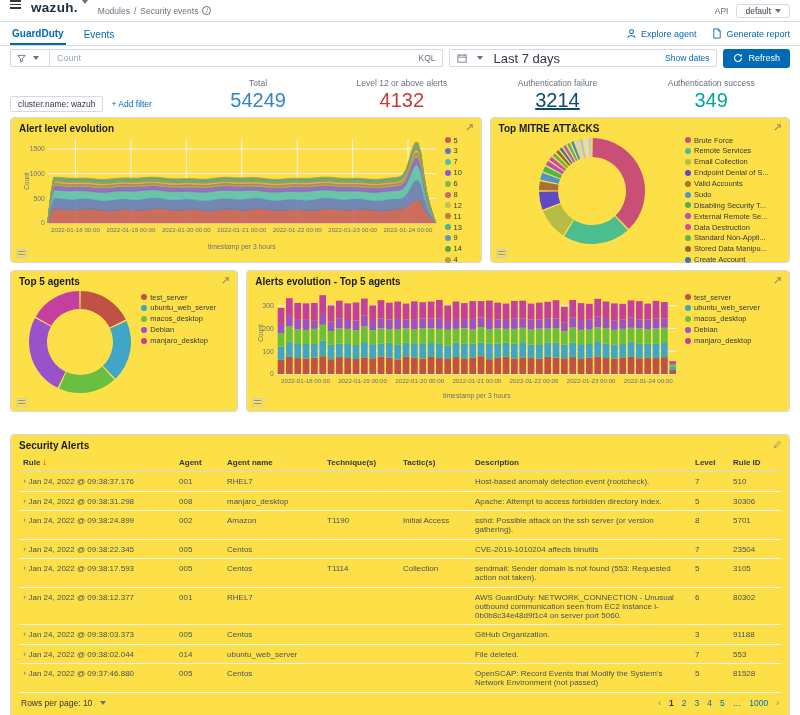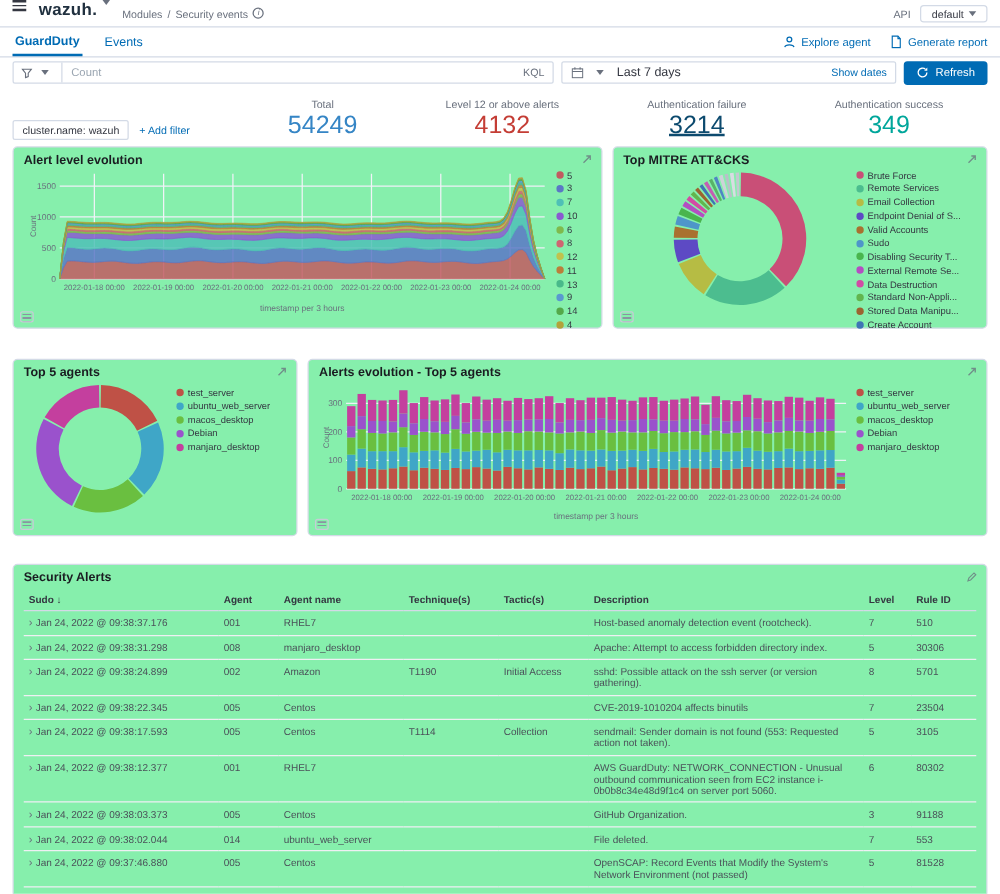--- a/index.html
+++ b/index.html
@@ -19,35 +19,35 @@
 .tab{color:#006BB4;font-size:10px;padding:5px 2px 4px;margin-right:16px;cursor:pointer}
 .tab.active{border-bottom:2px solid #006BB4;font-weight:bold}
 .tab-actions{margin-left:auto;display:flex;align-items:center;gap:16px}
 .tab-action{display:flex;align-items:center;gap:4px;color:#006BB4;font-size:9px;cursor:pointer}
 .searchrow{display:flex;align-items:center;gap:6px;padding:3px 10px;height:24px}
 .querybox{flex:1;display:flex;align-items:center;height:18px;border:1px solid #d3dae6;border-radius:2px;background:#fff}
 .qb-filter{display:flex;align-items:center;gap:3px;padding:0 6px;border-right:1px solid #d3dae6;height:100%;cursor:pointer}
 .qb-placeholder{color:#9aa5b1;font-size:9px;padding-left:7px;flex:1}
 .kql{color:#69707d;font-size:8.5px;padding-right:7px;cursor:pointer}
 .datebox{display:flex;align-items:center;gap:6px;height:18px;border:1px solid #d3dae6;border-radius:2px;padding:0 7px;width:268px}
-.date-text{font-size:10px;color:#343741}
+.date-text{font-size:13px;color:#343741}
 .show-dates{margin-left:auto;color:#006BB4;font-size:8.5px;cursor:pointer}
 .refresh-btn{background:#006BB4;color:#fff;height:19px;border:none;border-radius:3px;display:flex;align-items:center;gap:5px;padding:0 10px;font-size:9px;cursor:pointer}
 .metarow{display:flex;align-items:flex-end;padding:3px 10px 2px;height:44px}
 .filterzone{display:flex;align-items:center;gap:8px;width:185px;flex:none}
 .filterchip{border:1px solid #d3dae6;border-radius:2px;padding:2px 7px;font-size:8.5px;background:#fff;cursor:pointer;white-space:nowrap}
 .addfilter{color:#006BB4;font-size:8.5px;cursor:pointer;white-space:nowrap}
 .metrics{flex:1;display:flex;justify-content:space-around}
 .metric{text-align:center}
 .metric .mlabel{font-size:8.5px;color:#69707d}
 .metric .mvalue{font-size:20px;margin-top:1px}
 .grid{padding:0 10px}
 .prow{display:flex;gap:8px}
-.r1{margin-top:3px}.r2{margin-top:24px}.r3{margin-top:22px}
-.panel{border:1px solid #d3dae6;border-radius:4px;background:#86efac;position:relative;padding:5px 8px}
+.r1{margin-top:3px}.r2{margin-top:7px}.r3{margin-top:22px}
+.panel{border:1px solid #d3dae6;border-radius:4px;background:#fde047;position:relative;padding:5px 8px}
 .ptitle{font-size:10px;font-weight:bold;color:#1a1c21}
 .expand-icon{position:absolute;top:5px;right:7px;cursor:pointer;opacity:.75}
 .legend-toggle{position:absolute;bottom:4px;left:5px;width:11px;height:9px;border:1px solid #c6ccd6;border-radius:2px;background:repeating-linear-gradient(#8a93a2 0 1px,transparent 1px 3px);background-size:7px 7px;background-position:1px 1px;background-repeat:no-repeat;cursor:pointer}
 .chart-wrap{display:flex;align-items:flex-start}
 .legend{list-style:none;font-size:7.5px;color:#343741;line-height:1.25;overflow:hidden}
 .legend li{display:flex;align-items:center;gap:3px;white-space:nowrap;margin:1.5px 0;cursor:pointer}
 .legend .dot{width:6px;height:6px;border-radius:50%;flex:none}
 .donut-zone{flex:1;display:flex;justify-content:center}
 #p-alert-level{width:474px;height:146px}
 #p-mitre{width:302px;height:146px}
@@ -697,21 +697,21 @@
           <col style="width:48px">
           <col style="width:100px">
           <col style="width:76px">
           <col style="width:72px">
           <col>
           <col style="width:38px">
           <col style="width:52px">
       </colgroup>
       <thead id="sa-head">
           <tr>
-            <th>Sudo ↓</th>
+            <th>Rule ↓</th>
             <th>Agent</th>
             <th>Agent name</th>
             <th>Technique(s)</th>
             <th>Tactic(s)</th>
             <th>Description</th>
             <th>Level</th>
             <th>Rule ID</th>
           </tr>
         </thead>
       <tbody id="sa-body">

